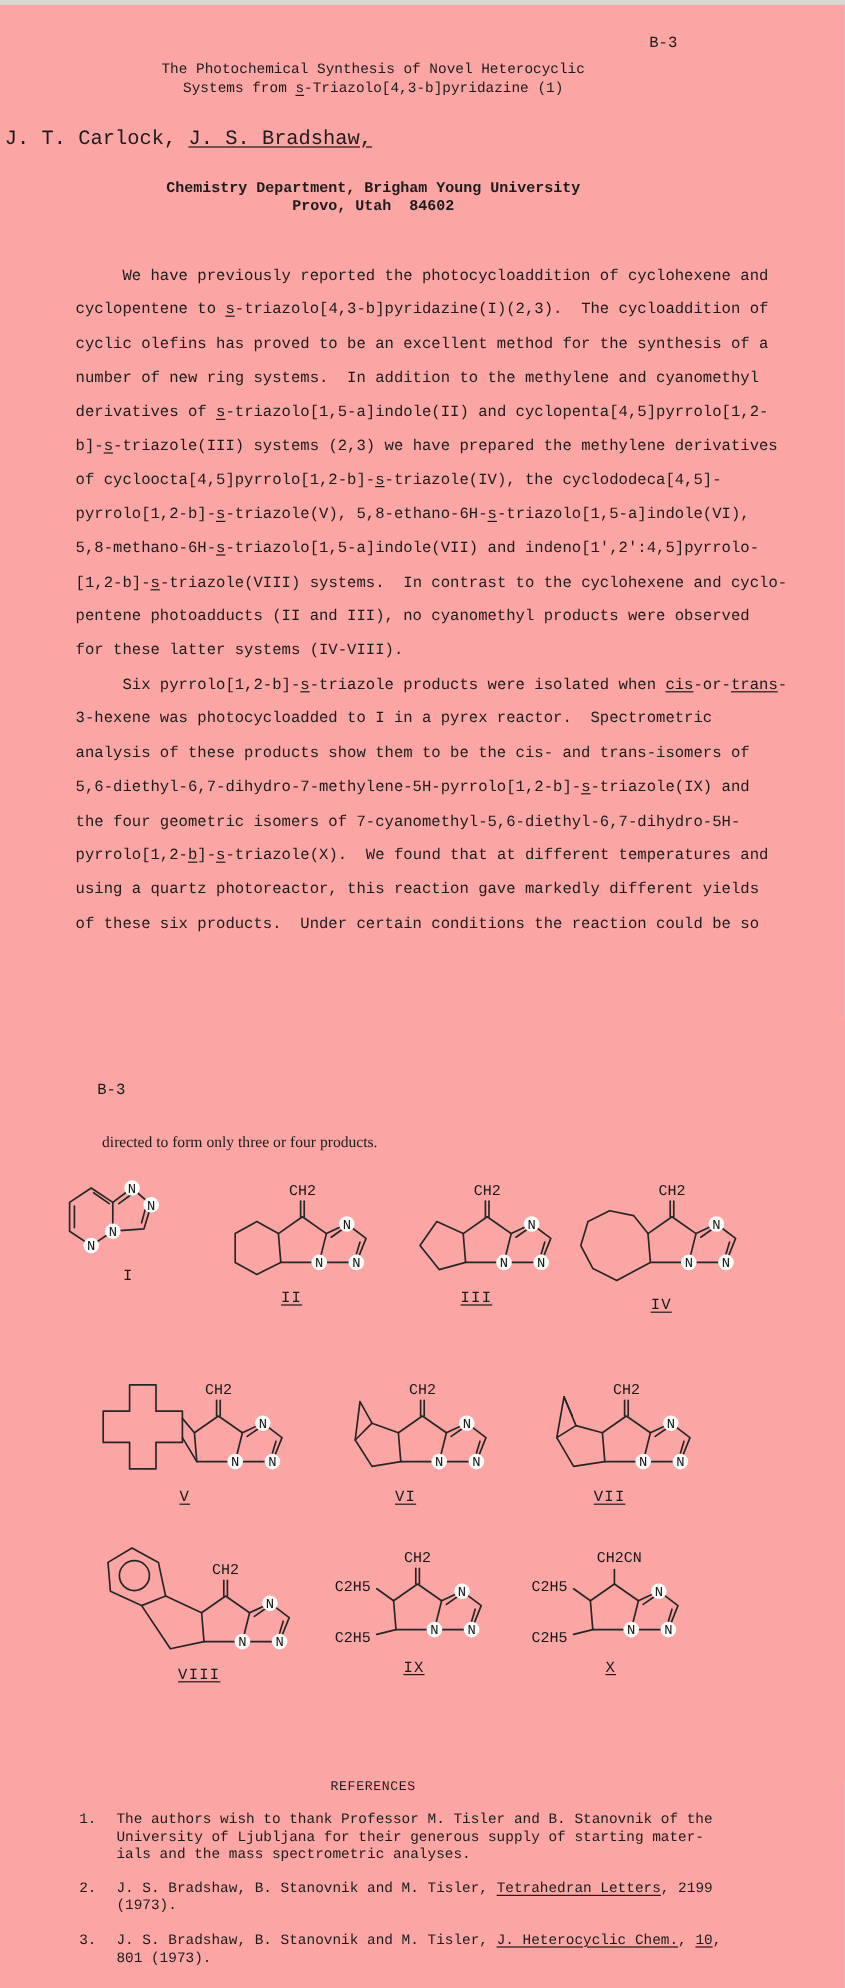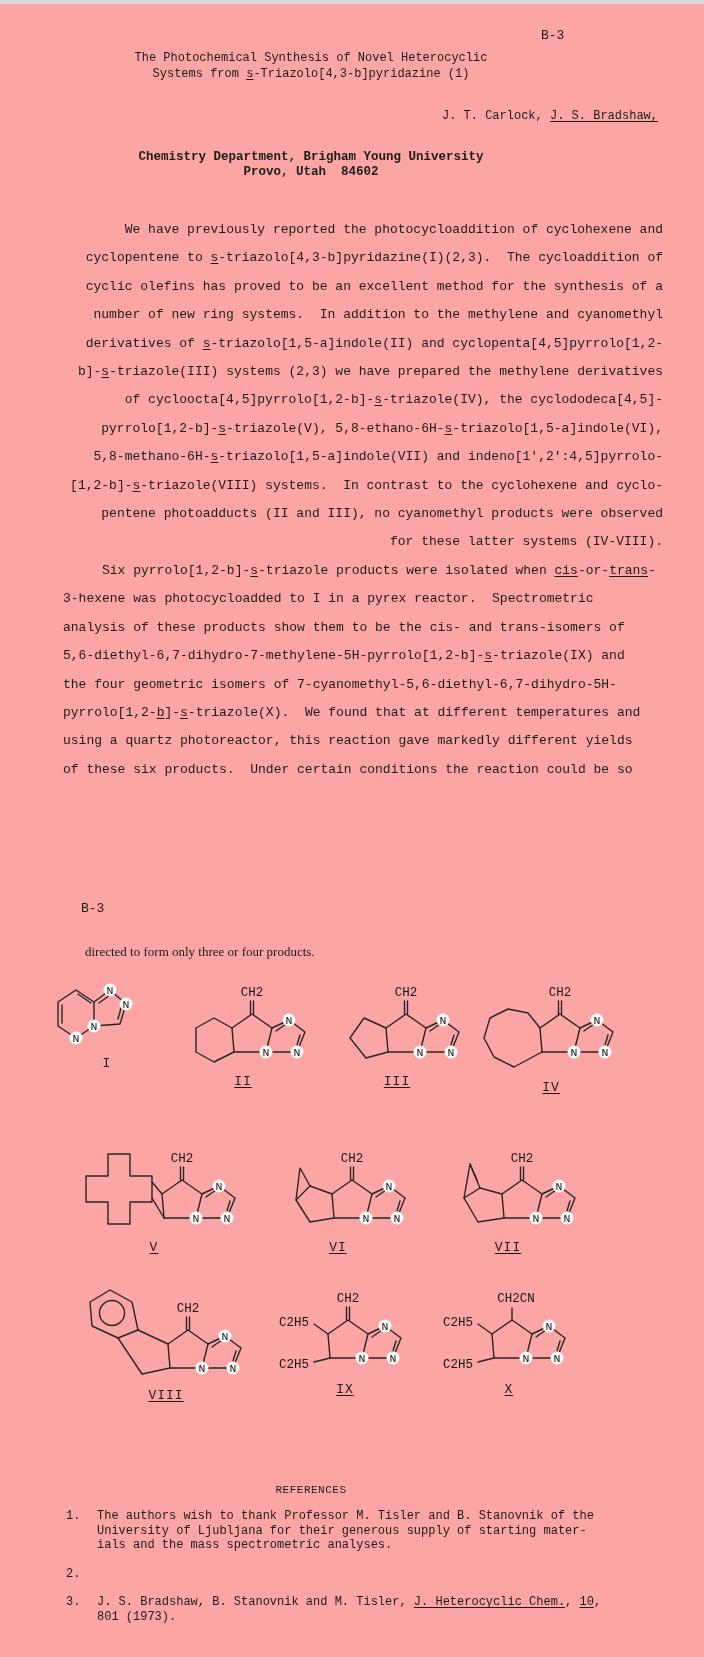--- a/index.html
+++ b/index.html
@@ -7,27 +7,27 @@
     position:relative; width:704px; height:1657px; margin:4px auto;
     background:#fca5a5; color:#1c1c1c; overflow:hidden;
     font-family:"Liberation Mono","DejaVu Sans Mono",monospace;
     padding-left:41px;
   }
   u { text-decoration:underline; text-underline-offset:2px; }
 
   .pageno-1 { position:absolute; top:24px; left:541px; font-size:13px; }
   .title-block { position:absolute; top:47px; left:0; width:622px; text-align:center;
                  font-size:12px; line-height:15.5px; }
-  .authors-block { position:absolute; top:105px; left:18px; width:640px; text-align:right;
-                   font-size:12px; line-height:15px; }
+  .authors-block { position:absolute; top:105px; left:4px; width:640px; text-align:left;
+                   font-size:17px; line-height:15px; }
   .affil-block { position:absolute; top:146px; left:0; width:622px; text-align:center;
                  font-size:12.5px; line-height:15px;font-weight:bold; }
 
   .para { position:absolute; left:63px; width:600px; font-size:13px; line-height:28.4px; }
-  .para-1 { top:212px;text-align:right; }
+  .para-1 { top:212px; }
   .para-2 { top:553px; }
   .tline { white-space:pre; }
 
   .pageno-2 { position:absolute; top:897px; left:81px; font-size:13px; }
   .intro-line { position:absolute; top:940px; left:85px; font-size:13px; white-space:pre;font-family:Liberation Serif, serif; }
 
   .struct-row { position:absolute; display:flex; align-items:flex-start; }
   .row-1 { top:972px; left:52px; gap:8px; }
   .row-2 { top:1138px; left:62px; gap:14px; }
   .row-3 { top:1278px; left:78px; gap:18px; }
@@ -326,20 +326,24 @@
     <div class="ref">
       <div class="refnum">1.</div>
       <div class="reflines">
           <div class="tline">The authors wish to thank Professor M. Tisler and B. Stanovnik of the</div>
           <div class="tline">University of Ljubljana for their generous supply of starting mater-</div>
           <div class="tline">ials and the mass spectrometric analyses.</div>
         </div>
     </div>
     <div class="ref">
       <div class="refnum">2.</div>
+      <div class="reflines">
+          <div class="tline">J. S. Bradshaw, B. Stanovnik and M. Tisler, <u>Tetrahedran Letters</u>, 2199</div>
+          <div class="tline">(1973).</div>
+        </div>
     </div>
     <div class="ref">
       <div class="refnum">3.</div>
       <div class="reflines">
           <div class="tline">J. S. Bradshaw, B. Stanovnik and M. Tisler, <u>J. Heterocyclic Chem.</u>, <u>10</u>,</div>
           <div class="tline">801 (1973).</div>
         </div>
     </div>
   </div>
 

